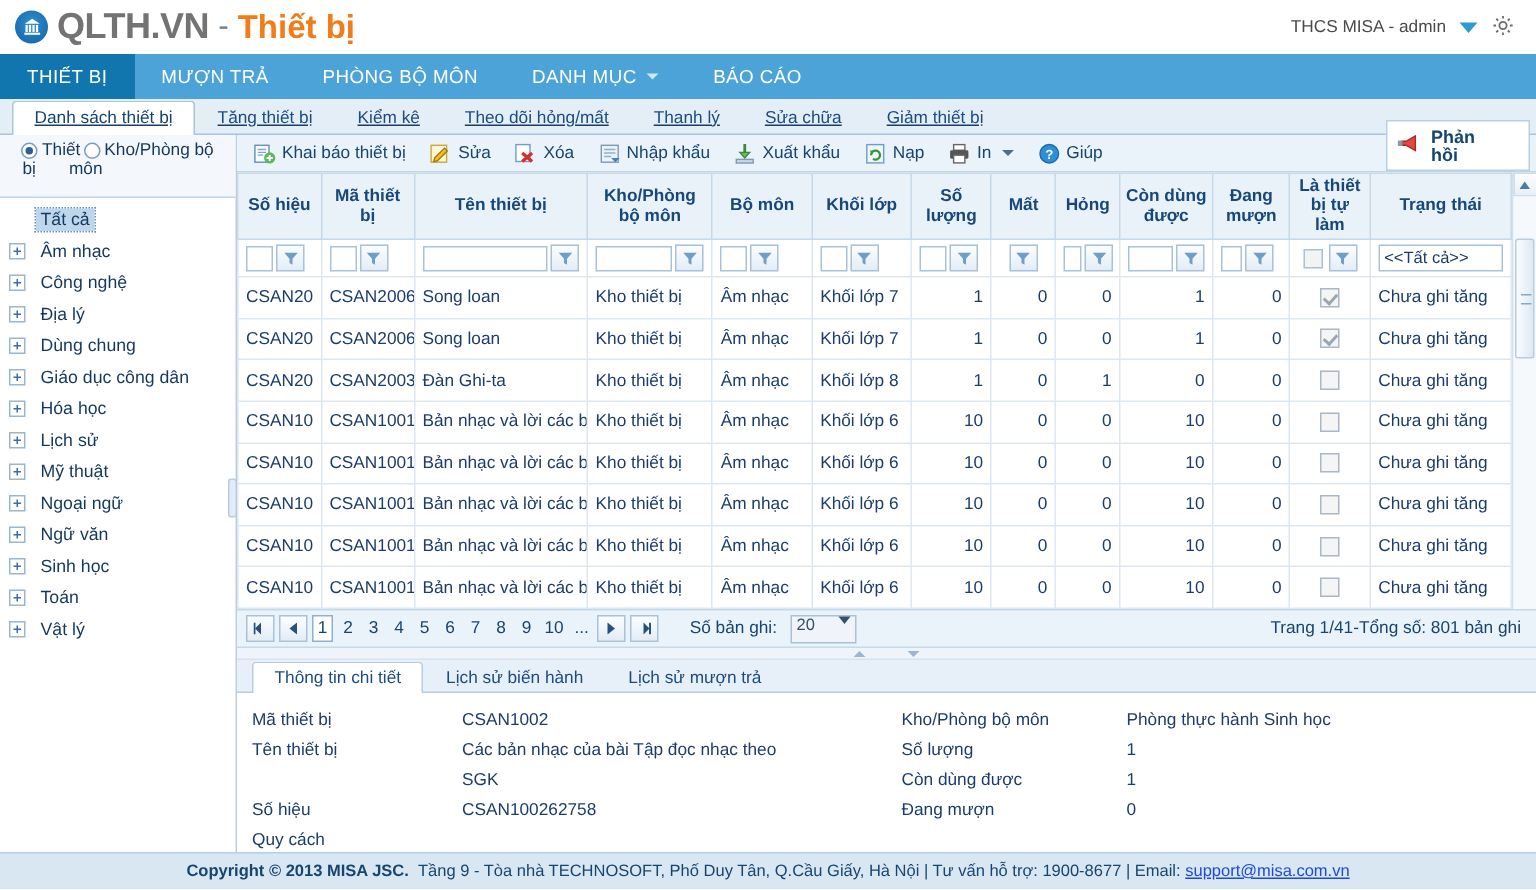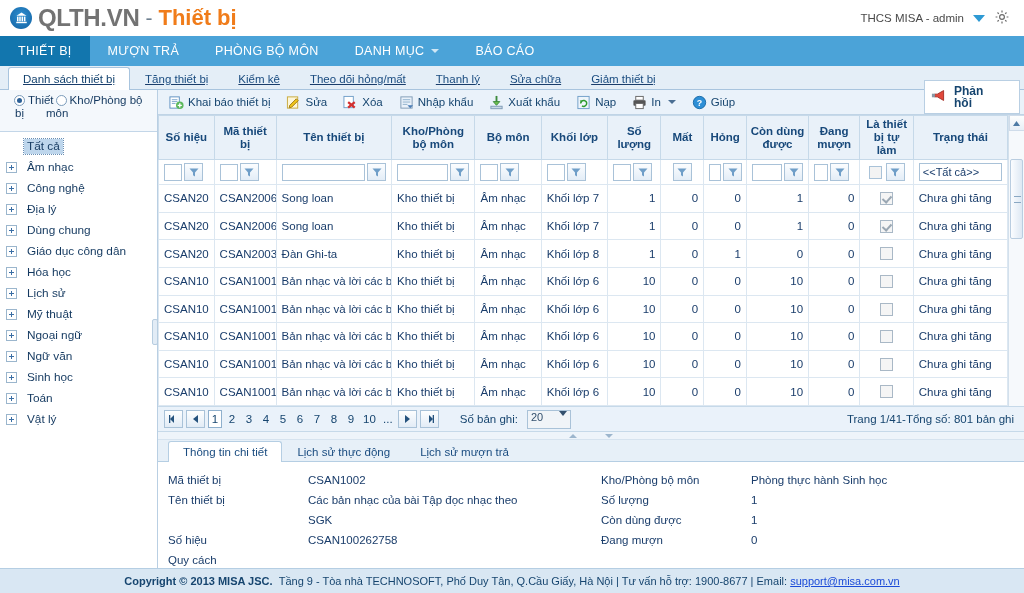--- a/index.html
+++ b/index.html
@@ -864,21 +864,21 @@
         <i></i>
         <i class="dn"></i>
       </div>
 
       <div class="detail">
         <div class="dtabs">
           <div class="dt active">
               <span>Thông tin chi tiết</span>
             </div>
           <div class="dt">
-              <span>Lịch sử thực động</span>
+              <span>Lịch sử biến hành</span>
             </div>
           <div class="dt">
               <span>Lịch sử mượn trả</span>
             </div>
         </div>
         <div class="dbody">
           <div class="dcol">
             <div class="drow">
               <span class="dlabel">Mã thiết bị</span>
               <span class="dval">CSAN1002</span>

